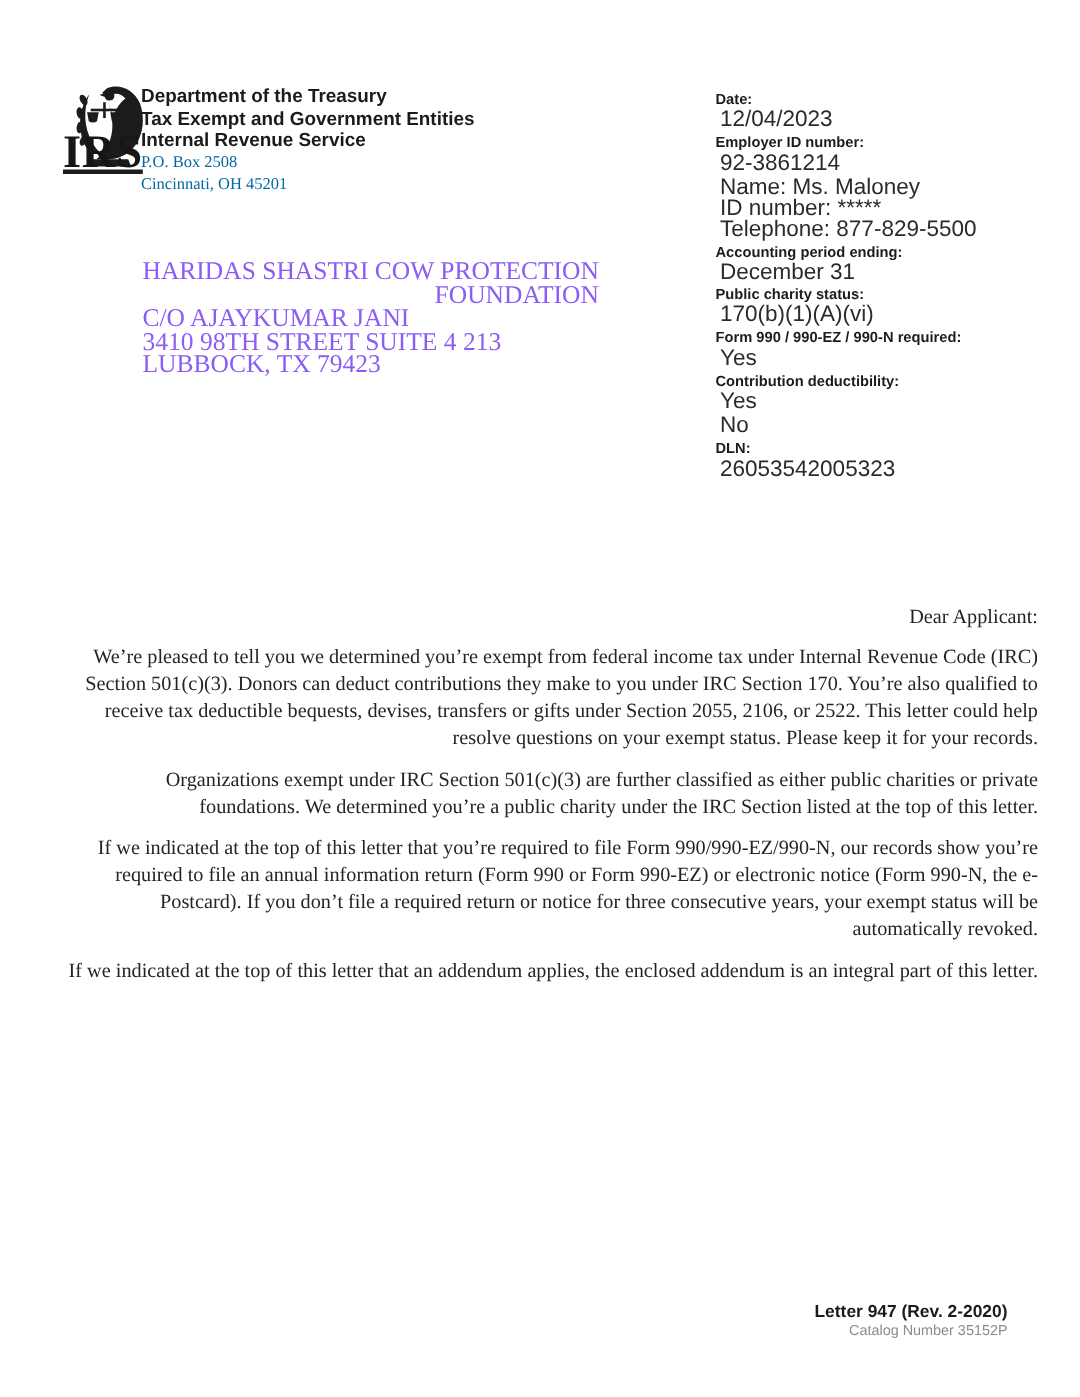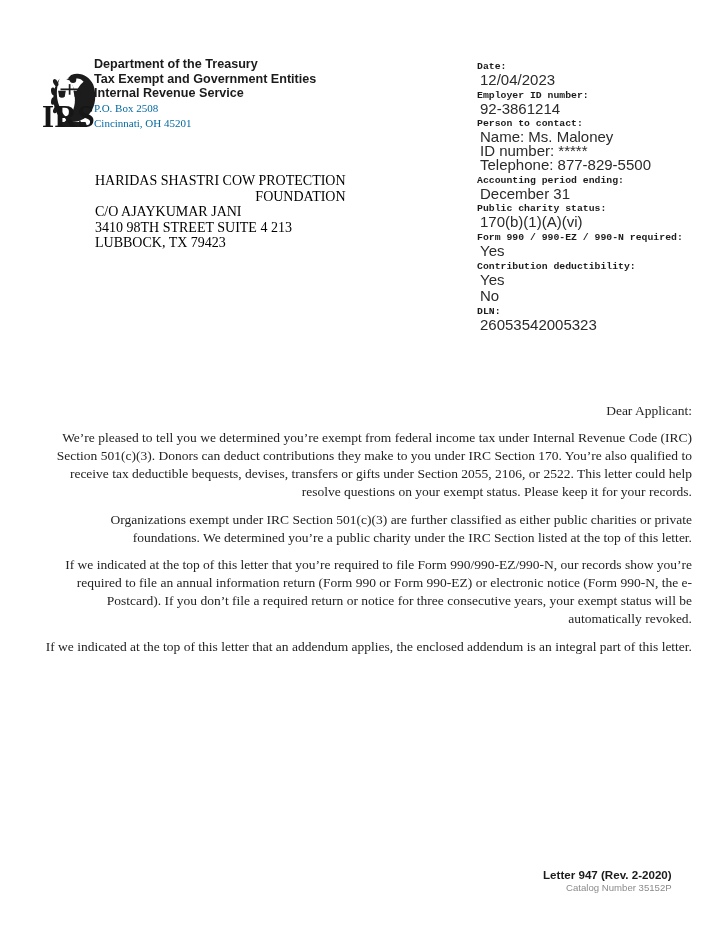--- a/index.html
+++ b/index.html
@@ -2,47 +2,47 @@
 <html><head>
 <meta charset="utf-8">
 <style>
   html,body { margin:0; padding:0; background:#ffffff; }
   .page {
     position:relative; width:720px; height:931px; background:#ffffff;
     font-family:"Liberation Serif", serif; color:#262626; overflow:hidden;
   }
 
   
-  .logo-block { position:absolute; left:42px; top:72px; width:62px; color:#1c1c1c; }
+  .logo-block { position:absolute; left:42px; top:56px; width:62px; color:#1c1c1c;text-decoration:underline; }
   .logo-eagle { display:block; margin-left:6px; }
   .logo-text {
     font-family:"Liberation Serif", serif; font-weight:700; font-size:31px;
     line-height:1; letter-spacing:0.5px; color:#161616; margin-top:-27px;
   }
   .dept-block { position:absolute; left:94px; top:57px; }
   .dept-bold {
     font-family:"Liberation Sans", sans-serif; font-weight:700;
     font-size:12.6px; line-height:14.6px; color:#1b1b1b;
   }
   .dept-serif { font-size:11px; line-height:15.6px; color:#0369a1; }
 
   
   .info-panel { position:absolute; left:477px; top:61px; width:238px; }
   .info-item { margin-bottom:2.6px; }
   .info-label {
-    font-family:Liberation Mono, monospace; font-weight:700;
+    font-family:Liberation Sans, sans-serif; font-weight:700;
     font-size:9.8px; line-height:12px; color:#1c1c1c;
   }
   .info-value {
     font-family:"Liberation Sans", sans-serif; font-size:15px;
     line-height:14px; color:#2b2b2b; padding-left:3px;
   }
 
   
-  .recipient { position:absolute; left:95px; top:173px; font-size:14px; line-height:15.6px; color:#000000; }
+  .recipient { position:absolute; left:95px; top:173px; font-size:17px; line-height:15.6px; color:#8b5cf6; }
   .recipient .indent { padding-left:17px;text-align:right; }
 
   
   .letter-body { position:absolute; left:40px; top:402px; width:652px; font-size:13.5px; line-height:18px; color:#242424;text-align:right; }
   .salutation { margin:0 0 9px 0; }
   .letter-body p { margin:0 0 9.5px 0; }
 
   
   .footer { position:absolute; left:543px; top:868px; font-family:"Liberation Sans", sans-serif;text-align:right; }
   .footer-letter { font-weight:700; font-size:11.6px; line-height:14px; color:#1b1b1b; }
@@ -86,21 +86,20 @@
   <div class="info-panel">
     <div class="info-item">
       <div class="info-label">Date:</div>
       <div class="info-value">12/04/2023</div>
     </div>
     <div class="info-item">
       <div class="info-label">Employer ID number:</div>
       <div class="info-value">92-3861214</div>
     </div>
     <div class="info-item">
-      <div class="info-label">Person to contact:</div>
       <div class="info-value">Name: Ms. Maloney</div>
       <div class="info-value">ID number: *****</div>
       <div class="info-value">Telephone: 877-829-5500</div>
     </div>
     <div class="info-item">
       <div class="info-label">Accounting period ending:</div>
       <div class="info-value">December 31</div>
     </div>
     <div class="info-item">
       <div class="info-label">Public charity status:</div>

